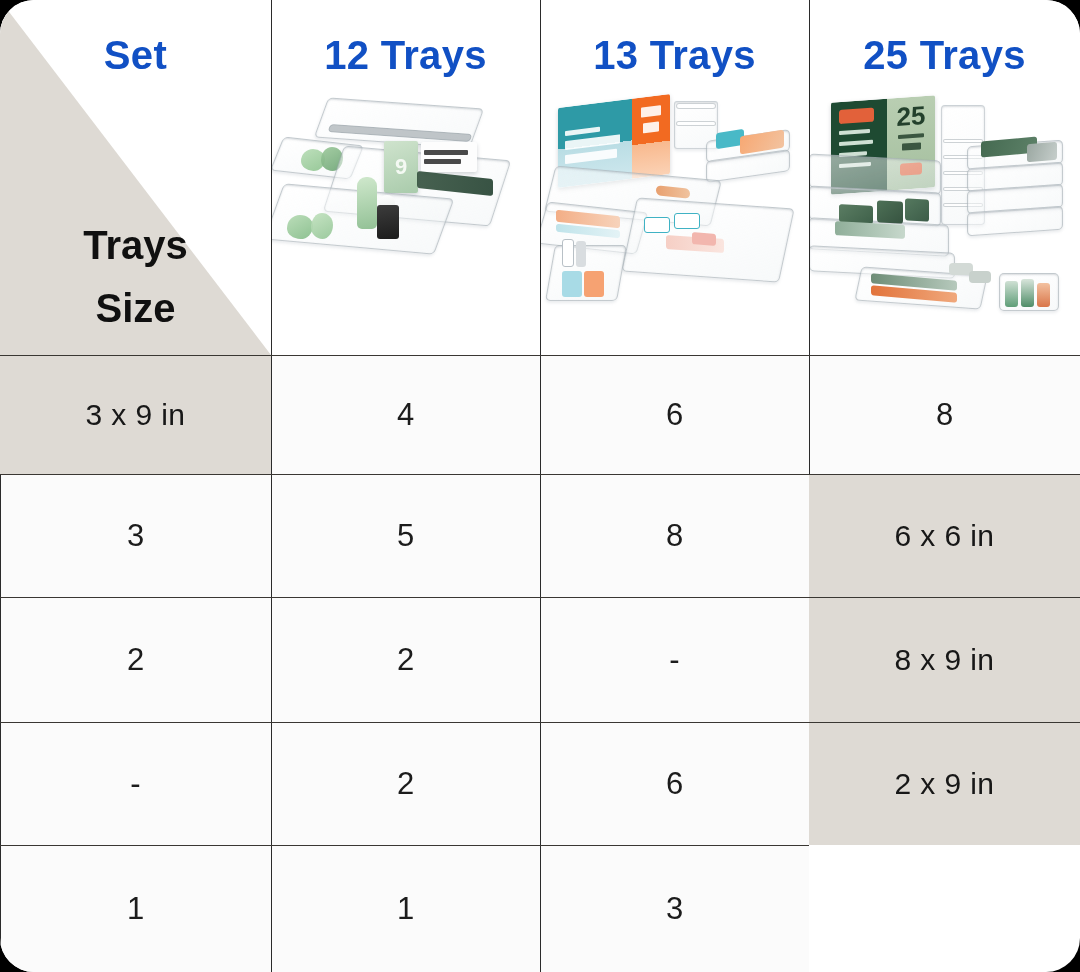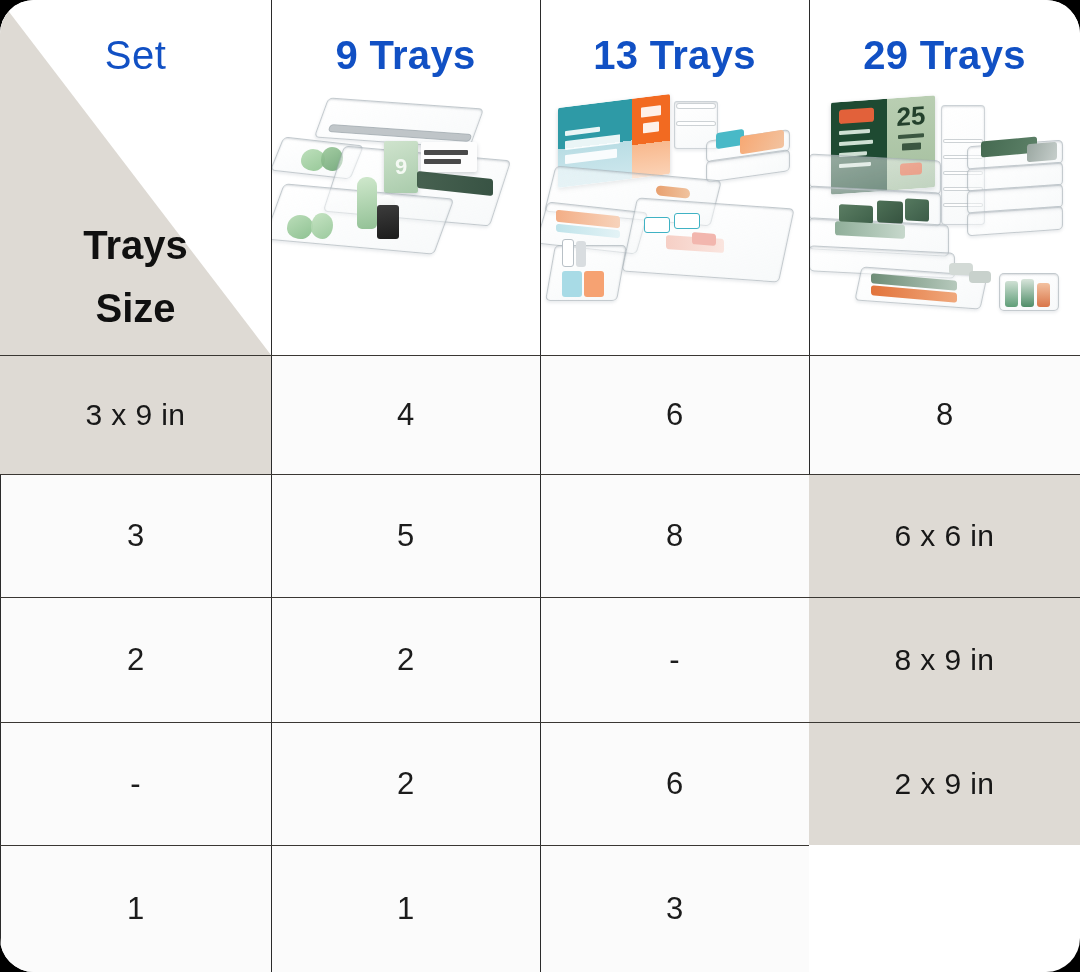--- a/index.html
+++ b/index.html
@@ -81,21 +81,21 @@
     position: absolute; inset: 0;
     background: #dedad4;
     clip-path: polygon(0 0, 0 100%, 100% 100%);
   }
   .corner-set {
     position: absolute;
     top: 33px; left: 0; right: 0;
     text-align: center;
     color: #1150c4;
     font-size: 40px;
-    font-weight: normal;
+    font-weight: bold;
     letter-spacing: .5px;
     z-index: 3;
   }
   .corner-traysize {
     position: absolute;
     left: 0; right: 0;
     top: 214px;
     text-align: center;
     color: #101010;
     font-size: 40px;
@@ -175,21 +175,21 @@
       <div class="cell cornercell">
         <div class="corner-diag"></div>
         <div class="corner-set">Set</div>
         <div class="corner-traysize">
           <div>Trays</div>
           <div>Size</div>
         </div>
       </div>
 
       <div class="cell headcell vline">
-        <div class="htitle">9 Trays</div>
+        <div class="htitle">12 Trays</div>
         <div class="prodwrap">
           <div class="scene">
 
             <div class="tray" style="left:48px;top:8px;width:160px;height:40px;transform:skewX(-20deg) skewY(4deg);"></div>
             <div class="rim" style="left:56px;top:34px;width:146px;height:8px;transform:skewX(-20deg) skewY(4deg);background:rgba(120,130,138,.45);"></div>
 
             <div class="tray" style="left:4px;top:46px;width:84px;height:34px;transform:skewX(-22deg) skewY(6deg);"></div>
             <div class="blob" style="left:30px;top:54px;width:24px;height:22px;background:linear-gradient(150deg,#b8ddb6,#8fc490);opacity:.92;"></div>
             <div class="blob" style="left:50px;top:52px;width:22px;height:24px;background:linear-gradient(150deg,#9dc99c,#6fa676);opacity:.92;"></div>
 
@@ -257,21 +257,21 @@
             <div class="tray" style="left:10px;top:150px;width:72px;height:56px;transform:skewX(-10deg);"></div>
             <div class="bar" style="left:22px;top:144px;width:12px;height:28px;background:#ffffff;border:1px solid #b8c0c6;"></div>
             <div class="bar" style="left:36px;top:146px;width:10px;height:26px;background:#d9dde0;"></div>
             <div class="bar" style="left:22px;top:176px;width:20px;height:26px;background:#a8dbe6;"></div>
             <div class="bar" style="left:44px;top:176px;width:20px;height:26px;background:#f6a272;"></div>
           </div>
         </div>
       </div>
 
       <div class="cell headcell vline">
-        <div class="htitle">29 Trays</div>
+        <div class="htitle">25 Trays</div>
         <div class="prodwrap">
           <div class="scene">
 
             <div class="box-pkg" style="left:22px;top:4px;width:104px;height:92px;transform:skewY(-4deg);">
               <div class="pkg-left" style="width:54%;background:#1e4a32;padding:8px 8px;gap:7px;justify-content:flex-start;">
                 <div class="bar" style="position:relative;width:88%;height:14px;background:#e2613a;"></div>
                 <div class="txtline" style="width:78%;height:4px;background:#cfe0d4;"></div>
                 <div class="txtline" style="width:84%;height:4px;background:#cfe0d4;"></div>
                 <div class="txtline" style="width:70%;height:4px;background:#cfe0d4;"></div>
                 <div class="txtline" style="width:80%;height:4px;background:#cfe0d4;"></div>

